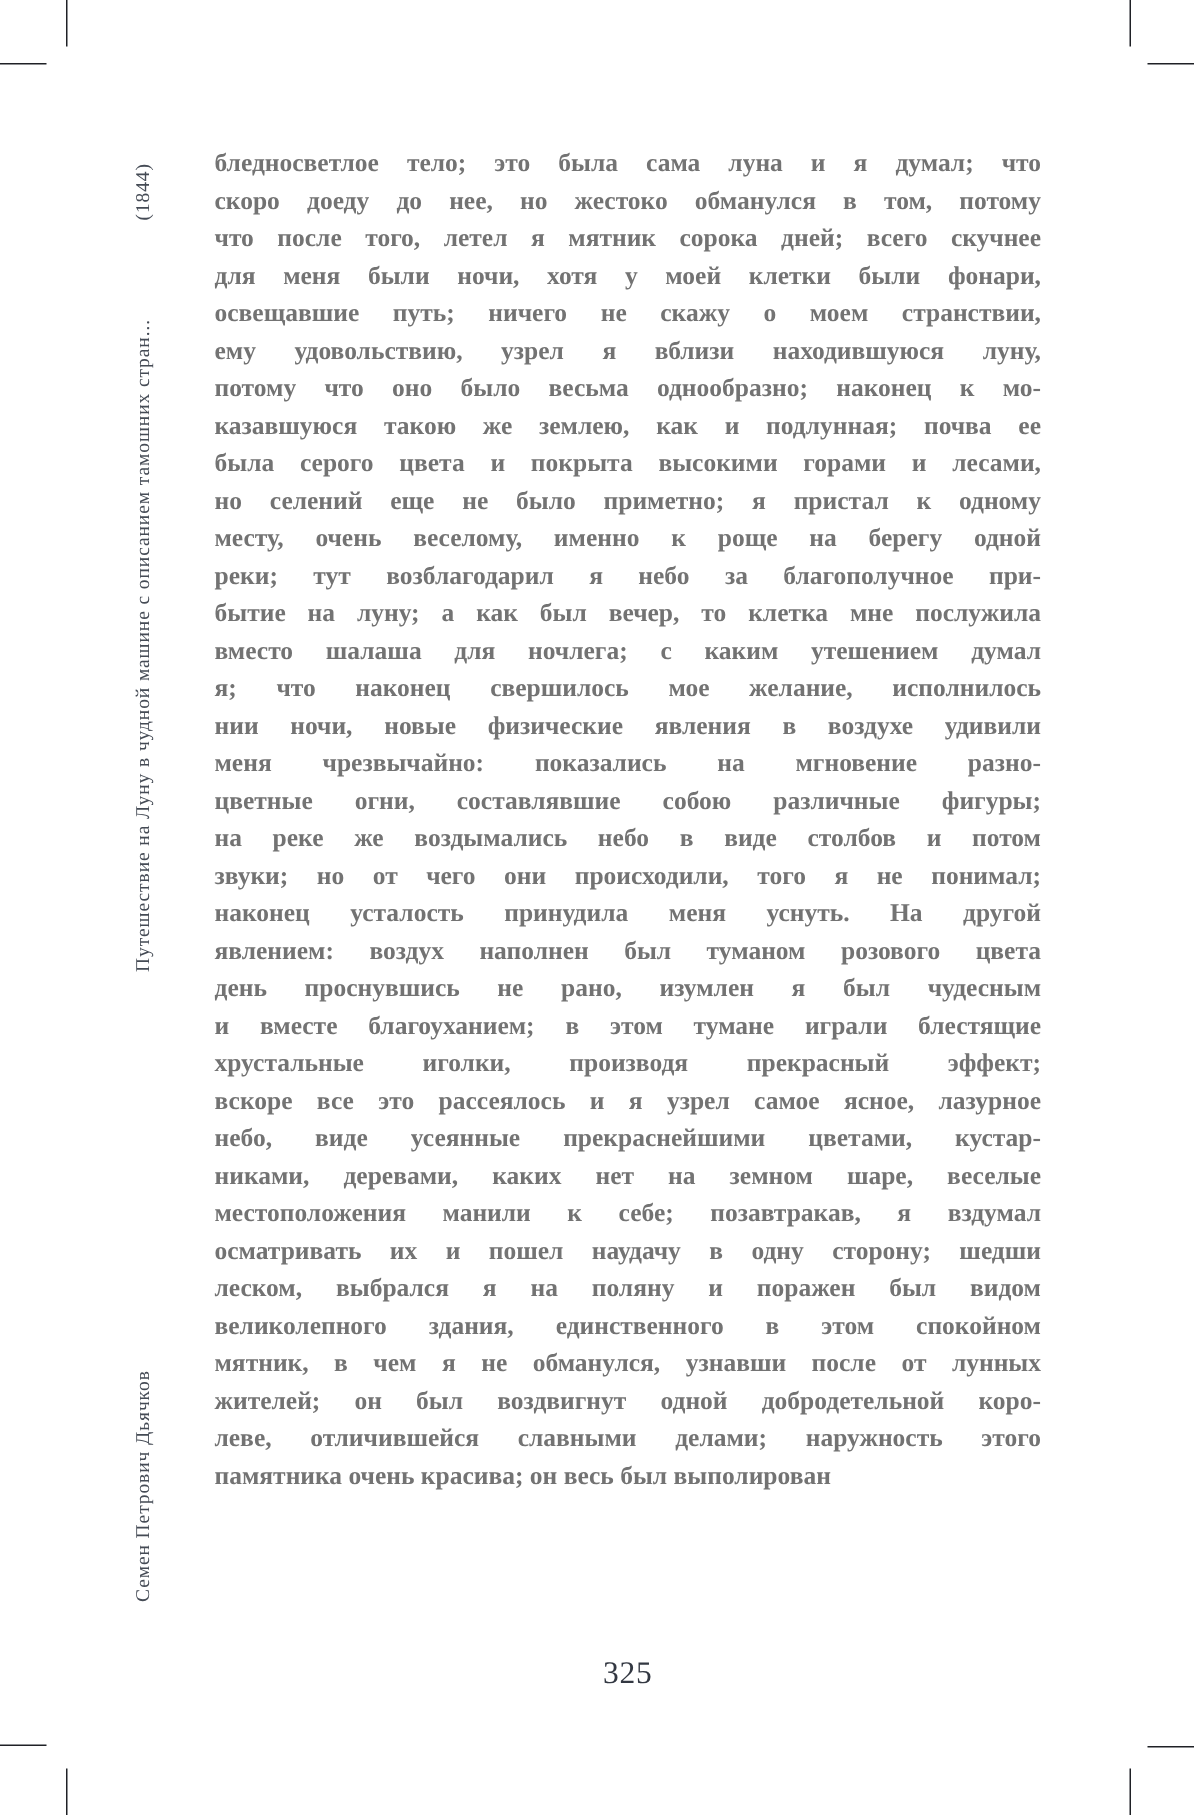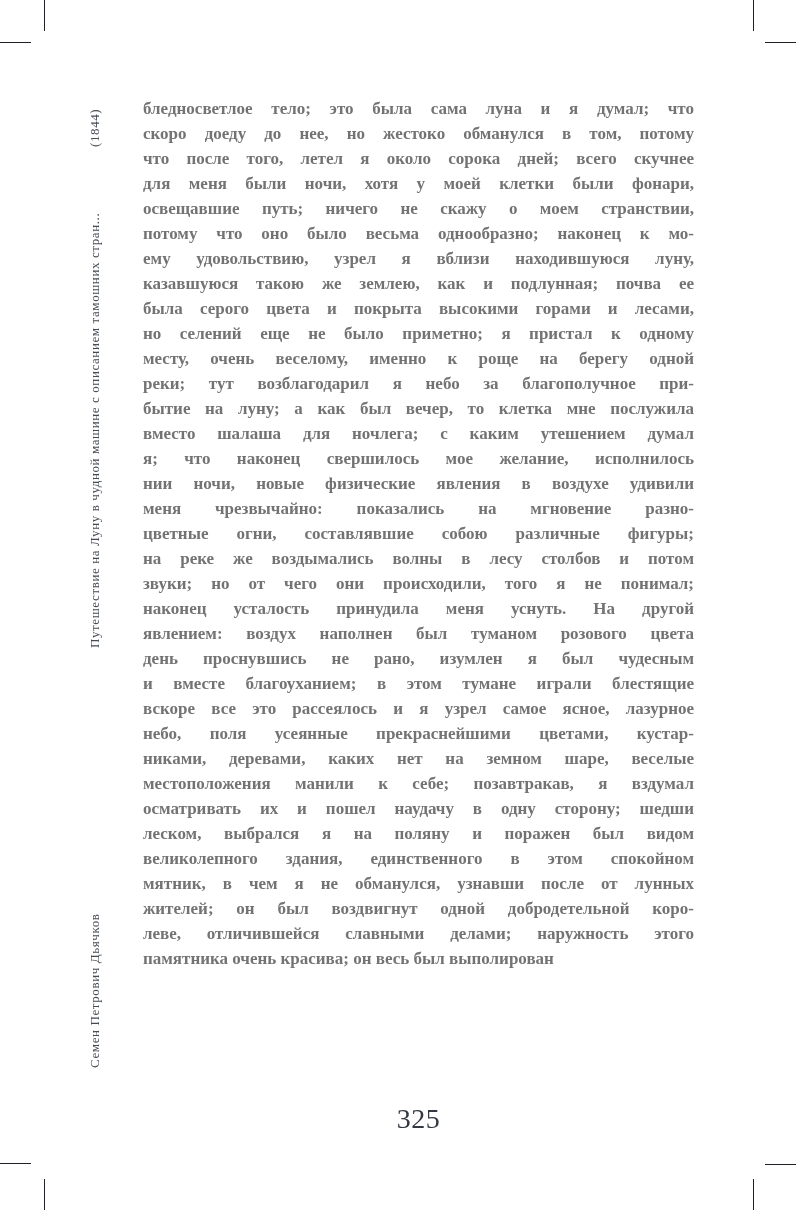--- a/index.html
+++ b/index.html
@@ -57,21 +57,21 @@
   .body-line.short {
     text-align-last: left;
   }
 
   .page-number {
     position: absolute;
     left: 143px;
     top: 1103px;
     width: 551px;
     text-align: center;
-    font-size: 28px;
+    font-size: 21px;
     color: #333842;
     letter-spacing: 0.5px;
   }
 </style>
 </head>
 <body>
 
 <div class="page">
 
   <div class="crop v tl-v"></div>
@@ -83,44 +83,45 @@
   <div class="crop h br-h"></div>
   <div class="crop v br-v"></div>
 
   <div class="vtext year">(1844)</div>
   <div class="vtext title">Путешествие на Луну в чудной машине с описанием тамошних стран...</div>
   <div class="vtext author">Семен Петрович Дьячков</div>
 
   <div class="body-text">
       <div class="body-line">бледносветлое тело; это была сама луна и я думал; что</div>
       <div class="body-line">скоро доеду до нее, но жестоко обманулся в том, потому</div>
-      <div class="body-line">что после того, летел я около сорока дней; всего скучнее</div>
+      <div class="body-line">что после того, летел я мятник сорока дней; всего скучнее</div>
       <div class="body-line">для меня были ночи, хотя у моей клетки были фонари,</div>
       <div class="body-line">освещавшие путь; ничего не скажу о моем странствии,</div>
+      <div class="body-line">ему удовольствию, узрел я вблизи находившуюся луну,</div>
       <div class="body-line">потому что оно было весьма однообразно; наконец к мо-</div>
-      <div class="body-line">ему удовольствию, узрел я вблизи находившуюся луну,</div>
       <div class="body-line">казавшуюся такою же землею, как и подлунная; почва ее</div>
       <div class="body-line">была серого цвета и покрыта высокими горами и лесами,</div>
       <div class="body-line">но селений еще не было приметно; я пристал к одному</div>
       <div class="body-line">месту, очень веселому, именно к роще на берегу одной</div>
       <div class="body-line">реки; тут возблагодарил я небо за благополучное при-</div>
       <div class="body-line">бытие на луну; а как был вечер, то клетка мне послужила</div>
       <div class="body-line">вместо шалаша для ночлега; с каким утешением думал</div>
       <div class="body-line">я; что наконец свершилось мое желание, исполнилось</div>
       <div class="body-line">нии ночи, новые физические явления в воздухе удивили</div>
       <div class="body-line">меня чрезвычайно: показались на мгновение разно-</div>
       <div class="body-line">цветные огни, составлявшие собою различные фигуры;</div>
-      <div class="body-line">на реке же воздымались волны в лесу столбов и потом</div>
+      <div class="body-line">на реке же воздымались небо в виде столбов и потом</div>
       <div class="body-line">звуки; но от чего они происходили, того я не понимал;</div>
       <div class="body-line">наконец усталость принудила меня уснуть. На другой</div>
       <div class="body-line">явлением: воздух наполнен был туманом розового цвета</div>
       <div class="body-line">день проснувшись не рано, изумлен я был чудесным</div>
       <div class="body-line">и вместе благоуханием; в этом тумане играли блестящие</div>
+      <div class="body-line">хрустальные иголки, производя прекрасный эффект;</div>
       <div class="body-line">вскоре все это рассеялось и я узрел самое ясное, лазурное</div>
-      <div class="body-line">небо, поля усеянные прекраснейшими цветами, кустар-</div>
+      <div class="body-line">небо, виде усеянные прекраснейшими цветами, кустар-</div>
       <div class="body-line">никами, деревами, каких нет на земном шаре, веселые</div>
       <div class="body-line">местоположения манили к себе; позавтракав, я вздумал</div>
       <div class="body-line">осматривать их и пошел наудачу в одну сторону; шедши</div>
       <div class="body-line">леском, выбрался я на поляну и поражен был видом</div>
       <div class="body-line">великолепного здания, единственного в этом спокойном</div>
       <div class="body-line">мятник, в чем я не обманулся, узнавши после от лунных</div>
       <div class="body-line">жителей; он был воздвигнут одной добродетельной коро-</div>
       <div class="body-line">леве, отличившейся славными делами; наружность этого</div>
       <div class="body-line short">памятника очень красива; он весь был выполирован</div>
     </div>

